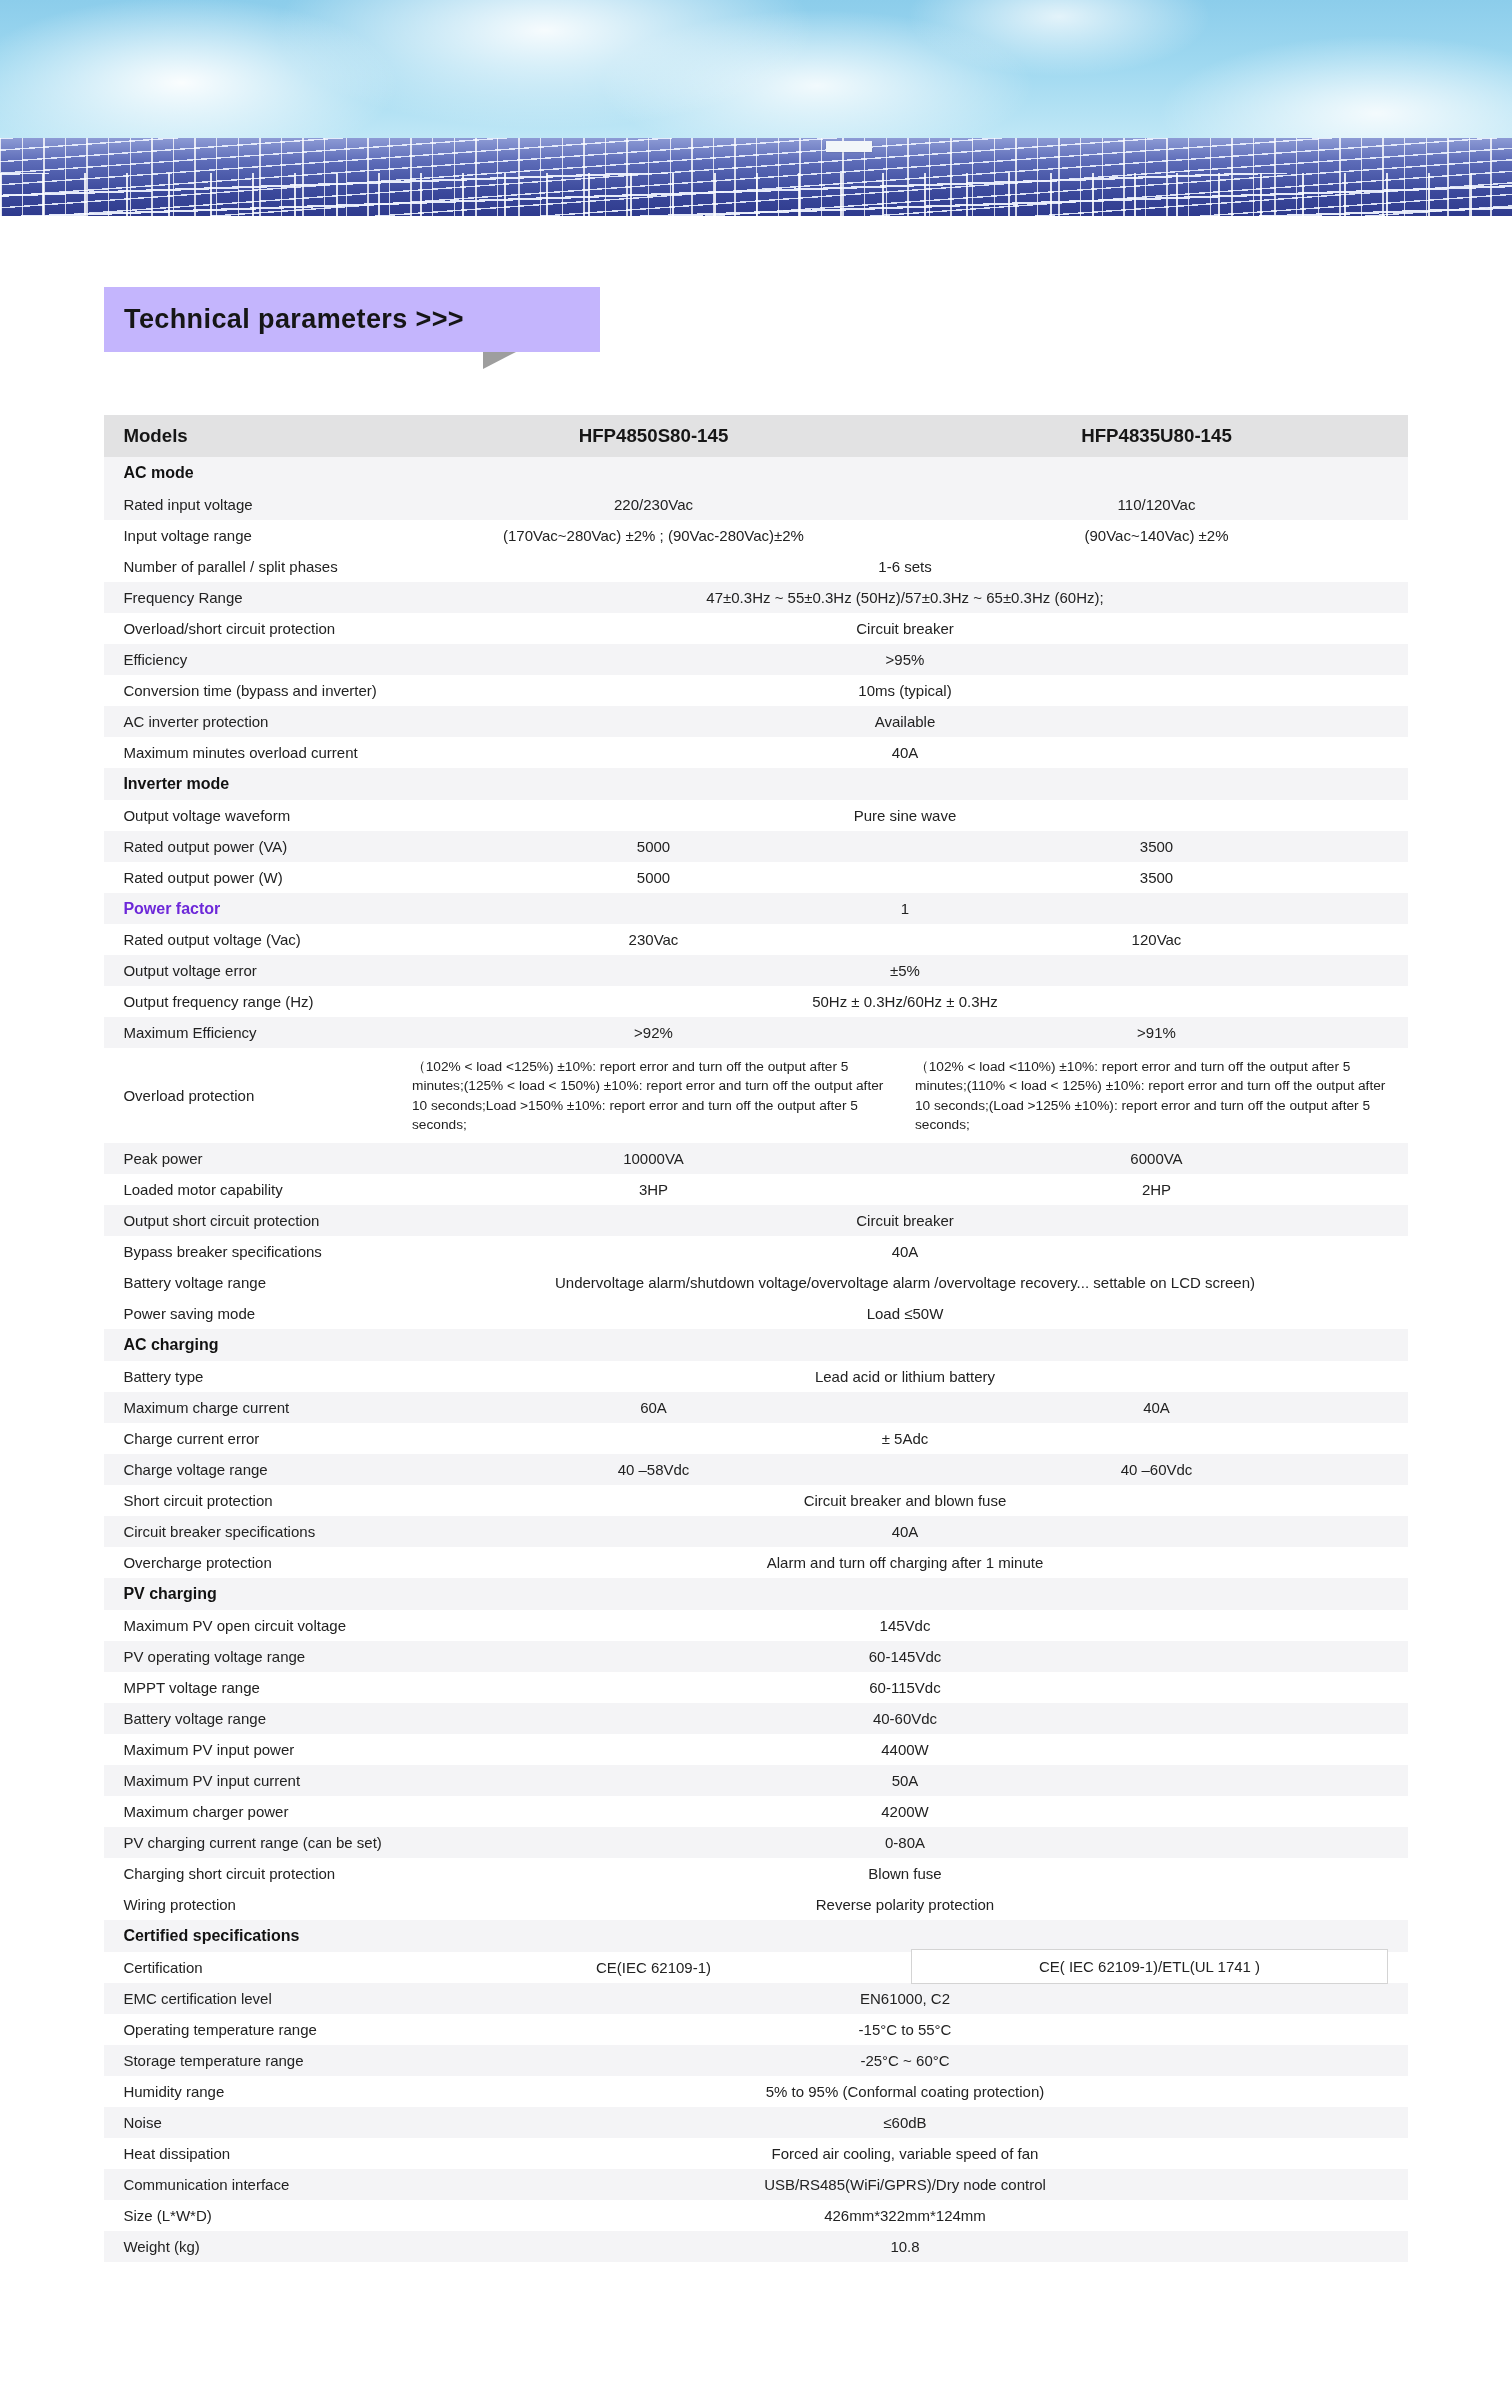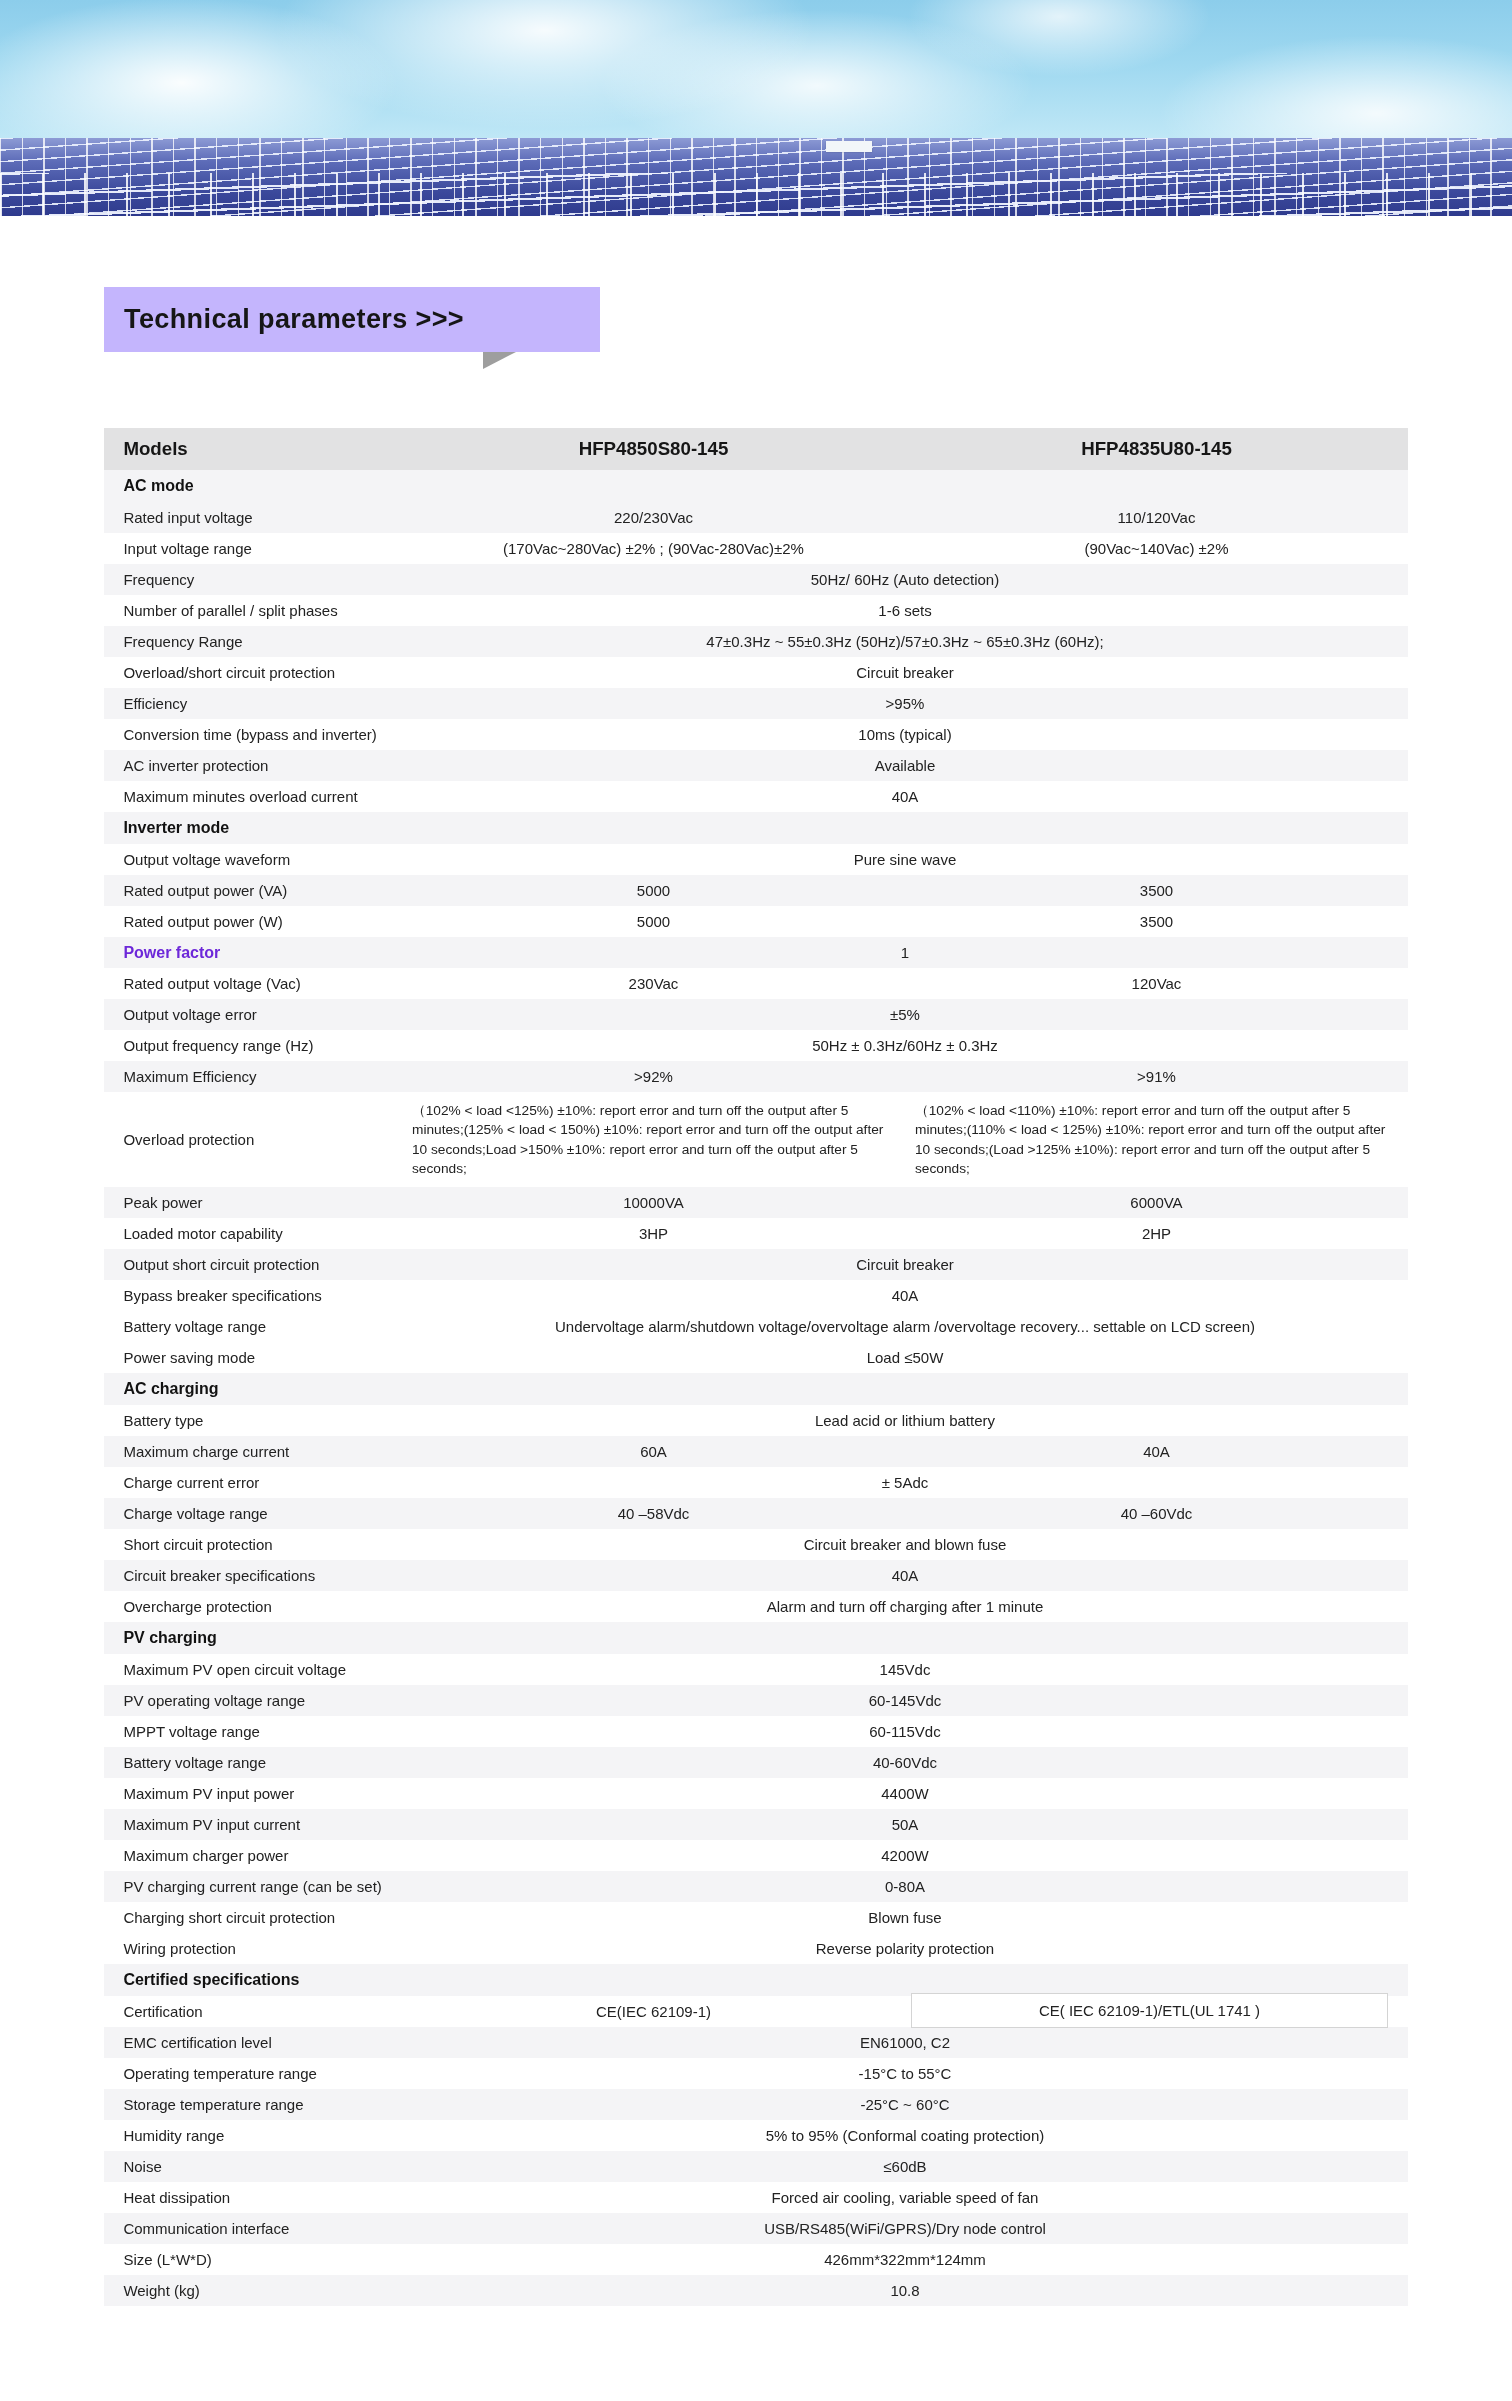--- a/index.html
+++ b/index.html
@@ -41,21 +41,21 @@
   .title-box{
     position:absolute;left:104px;top:287px;width:496px;height:65px;
     background:#c4b5fd;display:flex;align-items:center;box-sizing:border-box;
     padding-left:20px;font-size:27px;font-weight:bold;color:#161616;letter-spacing:0.4px;
   }
   .title-fold{
     position:absolute;left:483px;top:352px;width:33px;height:17px;
     background:#9e9e9e;clip-path:polygon(0 0,100% 0,0 100%);
   }
   
-  .spec-table{position:absolute;left:104px;top:428px;width:1304px;}
+  .spec-table{position:absolute;left:104px;top:415px;width:1304px;}
   .thead{
     display:flex;align-items:center;height:42px;background:#e2e2e3;
     font-weight:bold;font-size:18.7px;color:#161616;
   }
   .thead .h-label{width:298px;padding-left:19.4px;box-sizing:border-box;}
   .thead .h-c1{width:503px;text-align:center;}
   .thead .h-c2{flex:1;text-align:center;}
   .row{display:flex;align-items:center;min-height:31px;font-size:15px;color:#222;background:#fff;}
   .row.shade{background:#f4f4f6;}
   .cell{box-sizing:border-box;}
@@ -106,25 +106,20 @@
     <div class="cell v1">220/230Vac</div>
     <div class="cell v2">110/120Vac</div>
   </div>
 
   <div class="row">
     <div class="cell label">Input voltage range</div>
     <div class="cell v1">(170Vac~280Vac) ±2% ; (90Vac-280Vac)±2%</div>
     <div class="cell v2">(90Vac~140Vac) ±2%</div>
   </div>
 
-  <div class="row shade">
-    <div class="cell label">Frequency</div>
-    <div class="cell vspan">50Hz/ 60Hz (Auto detection)</div>
-
-  </div>
 
   <div class="row">
     <div class="cell label">Number of parallel / split phases</div>
     <div class="cell vspan">1-6 sets</div>
 
   </div>
 
   <div class="row shade">
     <div class="cell label">Frequency Range</div>
     <div class="cell vspan">47±0.3Hz ~ 55±0.3Hz (50Hz)/57±0.3Hz ~ 65±0.3Hz (60Hz);</div>

